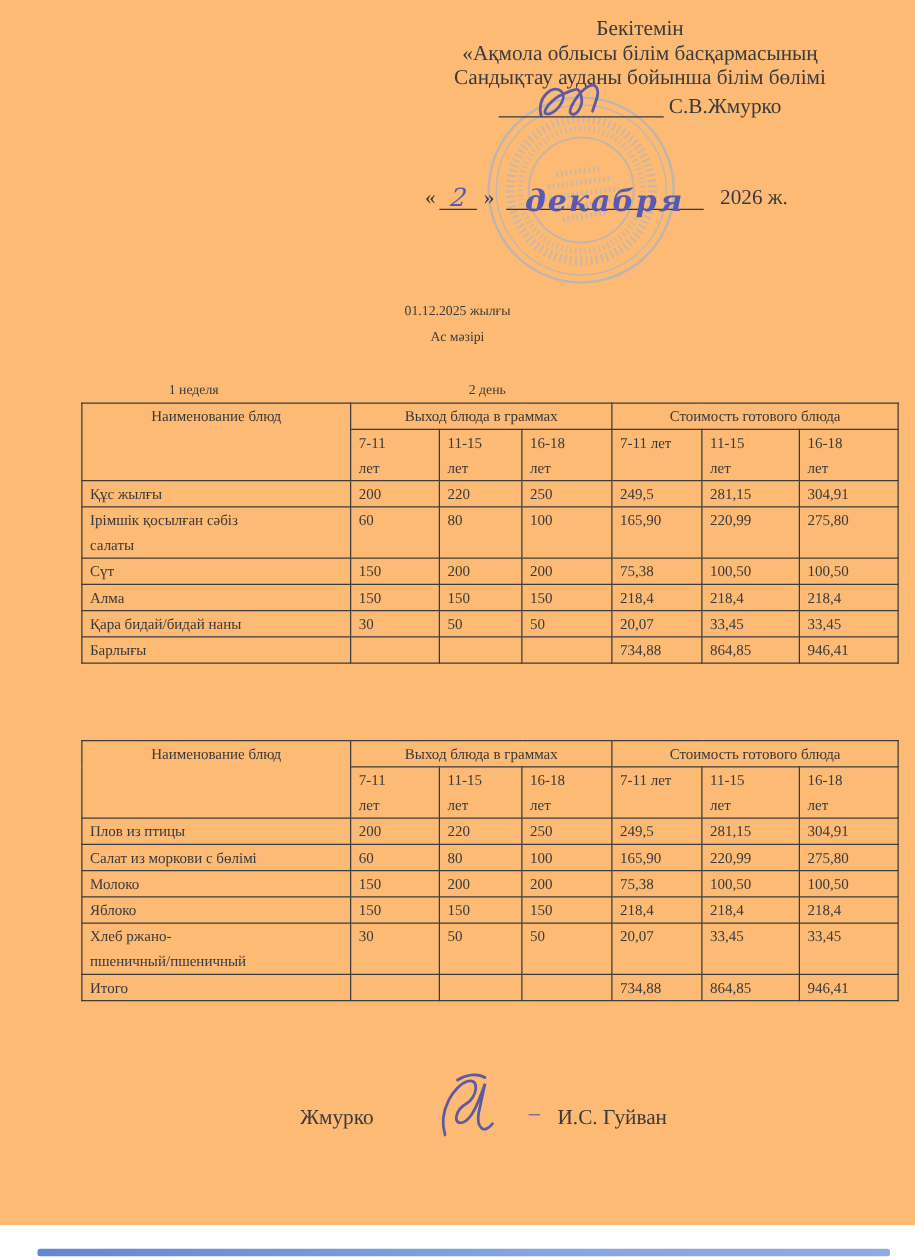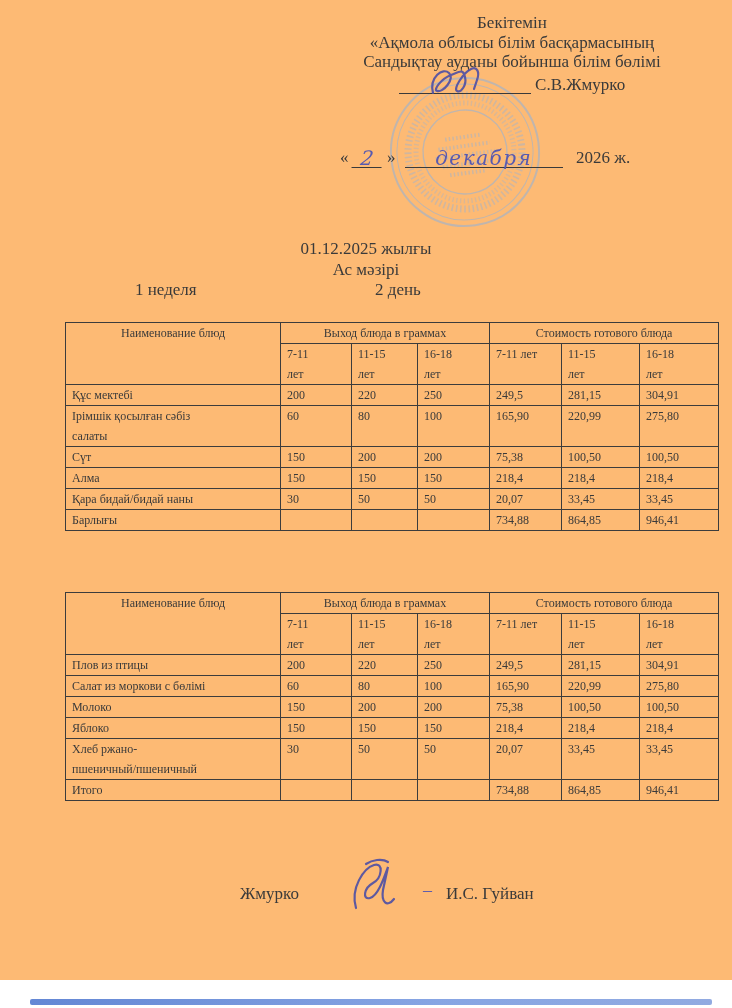--- a/index.html
+++ b/index.html
@@ -33,30 +33,30 @@
   }
   .u-seg{
     display:inline-block;border-bottom:1.5px solid #3a3a3a;
     text-align:center;height:21px;vertical-align:bottom;
   }
   .hand{
     font-family:"DejaVu Serif",serif;font-style:italic;
     color:#585ab0;letter-spacing:1.5px;
   }
   .day-seg{width:30px;font-size:20px;transform:skewX(-8deg);}
-  .month-seg{width:158px;font-size:20px;margin-left:5px;}
+  .month-seg{width:158px;font-size:24px;margin-left:5px;font-weight:bold;}
   .year{margin-left:9px;}
 
   
   .stamp{position:absolute;left:381px;top:68px;z-index:1;opacity:.55;}
 
   
-  .menu-head{position:absolute;left:0;top:239px;width:732px;font-size:17px;line-height:20.5px;z-index:2;}
+  .menu-head{position:absolute;left:0;top:239px;width:732px;font-size:11px;line-height:20.5px;z-index:2;}
   .menu-head .c{text-align:center;}
-  .week-day{position:relative;height:21px;}
+  .week-day{position:relative;height:21px;margin-top:22px;}
   .week-day .week{position:absolute;left:135px;}
   .week-day .day{position:absolute;left:375px;}
 
   
   table.menu{
     position:absolute;left:65px;width:653px;
     border-collapse:collapse;table-layout:fixed;
     font-size:12px;line-height:20px;
   }
   .t1{top:322px;}
@@ -164,21 +164,21 @@
 лет</th>
         <th class="sub">7-11 лет</th>
         <th class="sub">11-15
 лет</th>
         <th class="sub">16-18
 лет</th>
       </tr>
     </thead>
     <tbody>
         <tr>
-          <td>Құс мектебі</td>
+          <td>Құс жылғы</td>
           <td>200</td>
           <td>220</td>
           <td>250</td>
           <td>249,5</td>
           <td>281,15</td>
           <td>304,91</td>
         </tr>
         <tr>
           <td>Ірімшік қосылған сәбіз
 салаты</td>

